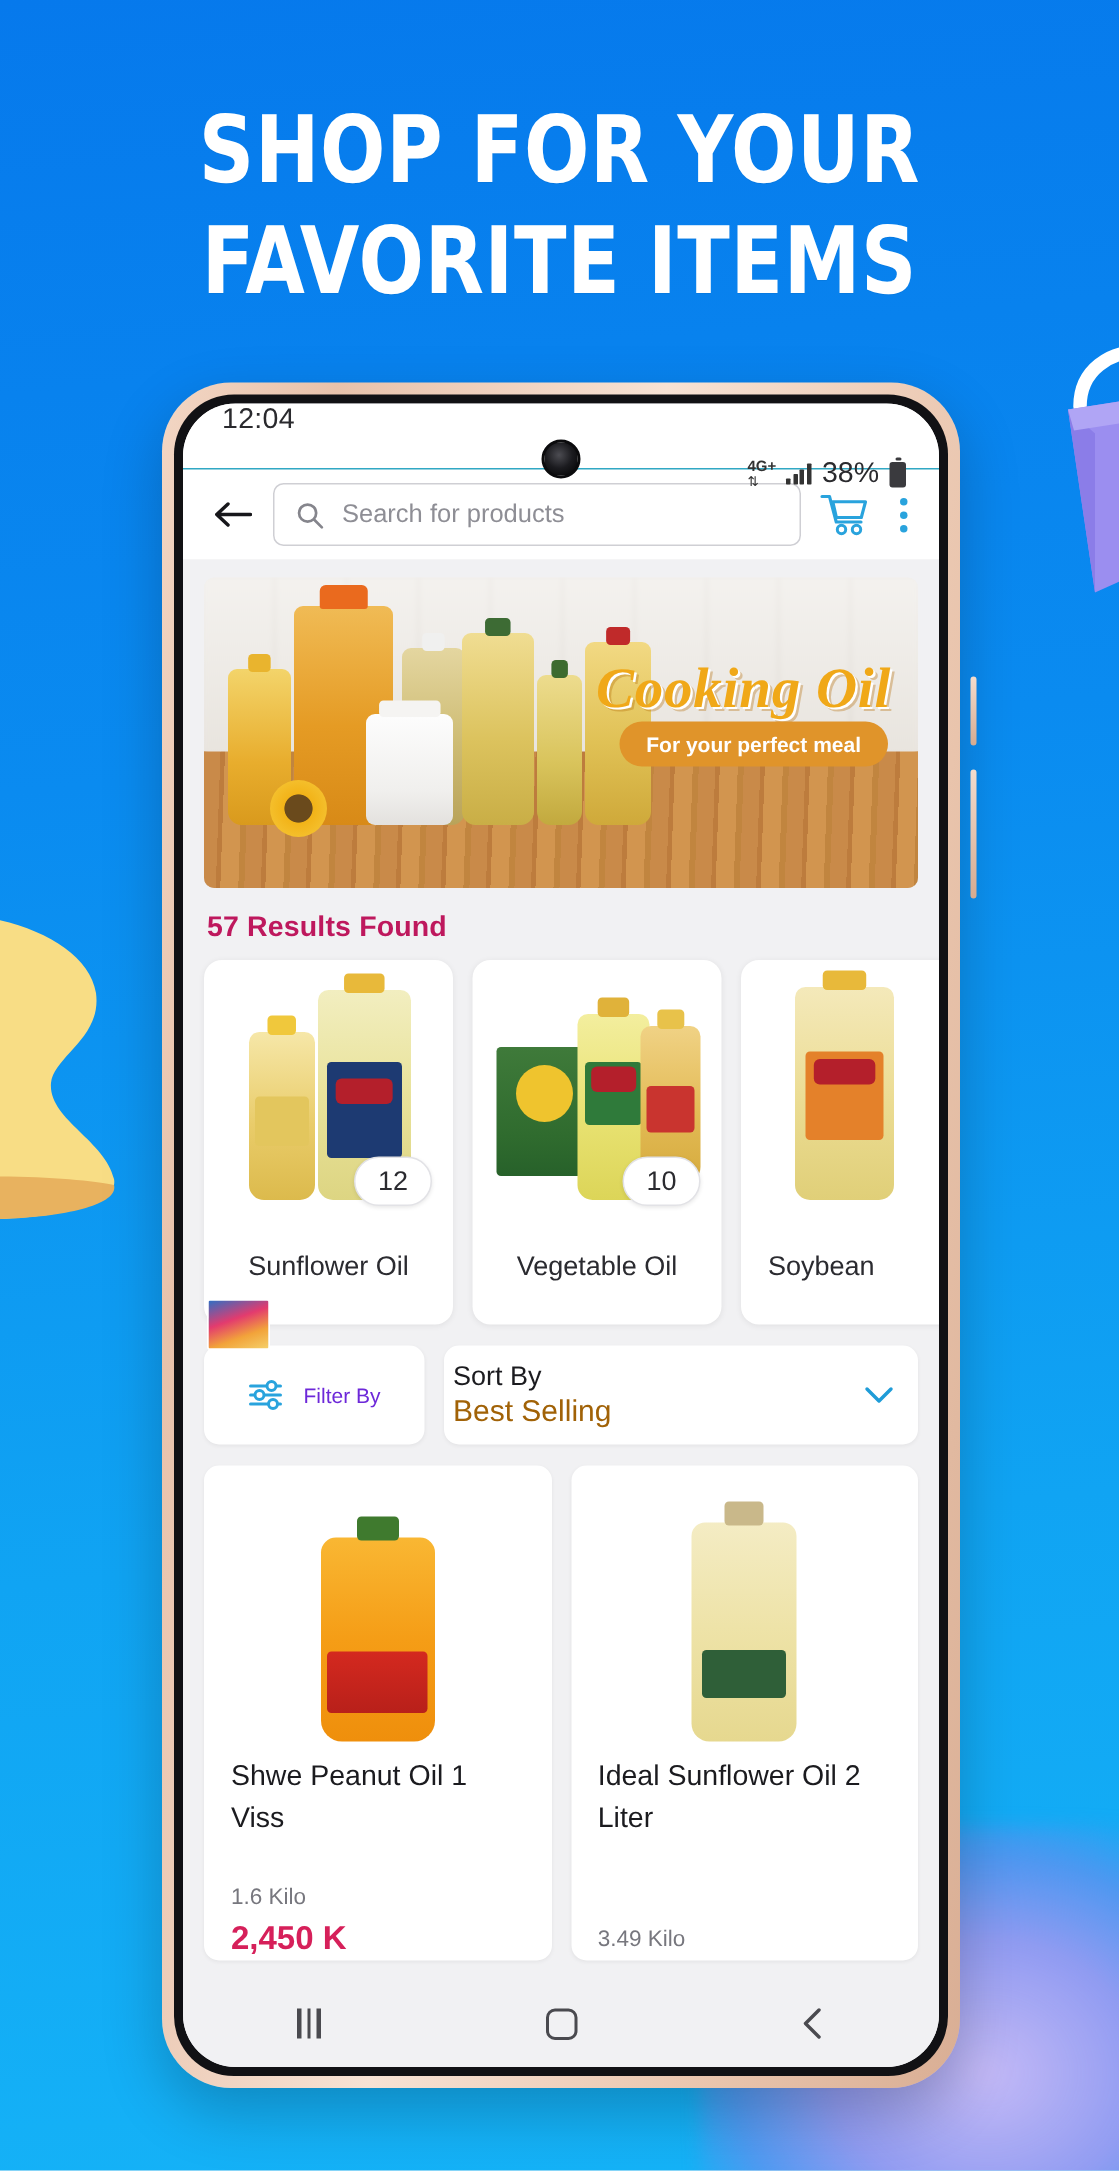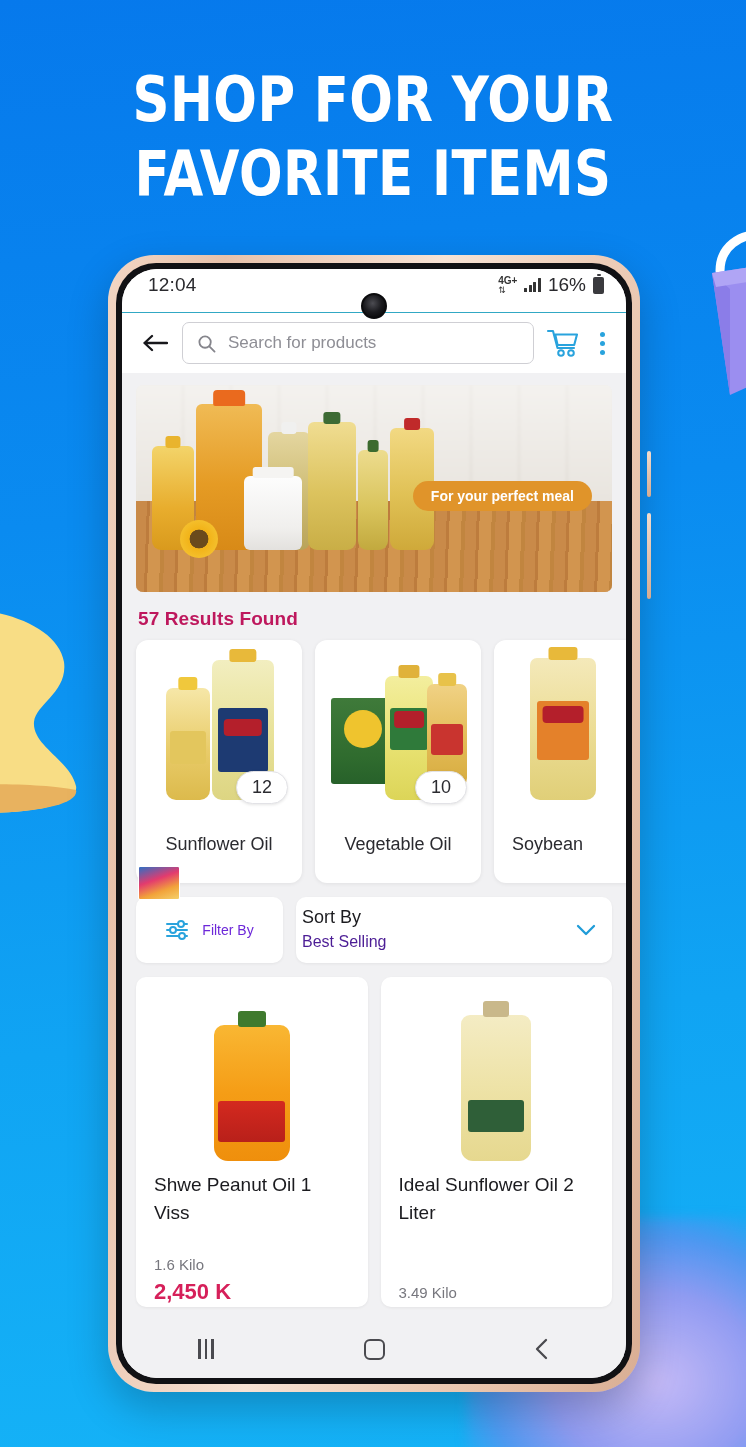--- a/index.html
+++ b/index.html
@@ -78,22 +78,22 @@
     width: 4px; border-radius: 3px;
     background: linear-gradient(180deg,#f3dccd,#d6ab90);
   }
   .side-btn.b1 { top: 196px; height: 46px; }
   .side-btn.b2 { top: 258px; height: 86px; }
 
   
   .statusbar {
     height: 44px; flex: 0 0 44px;
     background: #ffffff;
-    display: flex; align-items: flex-end;
-    padding: 0 22px 16px 26px;
+    display: flex; align-items: flex-start;
+    padding: 0 22px 0 26px;
     position: relative;
     border-bottom: 1px solid #31a8c4;
   }
   .sb-time { font-size: 19px; color: #2a2a2e; letter-spacing: 0.2px; }
   .sb-right {
     margin-left: auto; display: flex; align-items: center; gap: 7px; margin-top: 36px;
   }
   .sb-net { display: flex; align-items: flex-end; gap: 2px; }
   .sb-4g { font-size: 10px; font-weight: bold; color: #333; line-height: 1; }
   .sb-arrows { font-size: 9px; color: #333; line-height: 1; }
@@ -284,21 +284,21 @@
   }
   .filter-lbl { font-size: 14px; color: #6d28d9; }
   .sort-card {
     flex: 1; height: 66px;
     background: #ffffff; border-radius: 10px;
     padding: 8px 6px; position: relative;
     box-shadow: 0 1px 3px rgba(0,0,0,0.06);
     cursor: pointer;
   }
   .sort-ttl { font-size: 18px; color: #1b1b1f; line-height: 24px; }
-  .sort-val { font-size: 16px; color: #4c1d95; line-height: 25px; }
+  .sort-val { font-size: 20px; color: #a16207; line-height: 25px; }
   .sort-chev {
     position: absolute; right: 16px; top: 50%; transform: translateY(-50%);
   }
   .float-thumb {
     position: absolute; left: 2px; top: -31px;
     width: 42px; height: 34px; border-radius: 2px;
     background: linear-gradient(160deg,#2f6fc4 0%,#e33b6e 40%,#f2a33a 70%,#f5d06a 100%);
     border: 1px solid #ffffff;
     z-index: 6;
   }
@@ -377,21 +377,21 @@
               <div class="sb-4g">4G+</div>
               <div class="sb-arrows">⇅</div>
             </div>
           </div>
           <div class="bars">
               <i></i>
               <i></i>
               <i></i>
               <i></i>
             </div>
-          <span class="sb-batt-txt">16%</span>
+          <span class="sb-batt-txt">38%</span>
           <div class="batt"></div>
         </div>
       </div>
 
       <div class="appbar">
         <div class="back-arrow">
           <svg width="26" height="20" viewBox="0 0 26 20">
             <path d="M10 3 L2.5 10 L10 17 M2.5 10 L25 10" fill="none" stroke="#17171b" stroke-width="2.3" stroke-linecap="round" stroke-linejoin="round"></path>
           </svg>
         </div>
@@ -421,20 +421,21 @@
           <div class="banner-kitchen"></div>
           <div class="banner-wood"></div>
           <div class="bottle b-a"></div>
           <div class="bottle b-b"></div>
           <div class="bottle b-c"></div>
           <div class="bottle b-d"></div>
           <div class="bottle b-e"></div>
           <div class="bottle b-f"></div>
           <div class="b-jar"></div>
           <div class="sunflower"></div>
+          <div class="banner-title">Cooking Oil</div>
           <div class="banner-pill">For your perfect meal</div>
         </div>
 
         <div class="results">57 Results Found</div>
 
         <div class="cat-row">
 
           <div class="cat-card">
             <div class="cat-img">
               <div class="jug" style="left:30px;bottom:30px;width:44px;height:112px;background:linear-gradient(180deg,#f6e7a8,#e9cc6a 55%,#dcba4c);">

